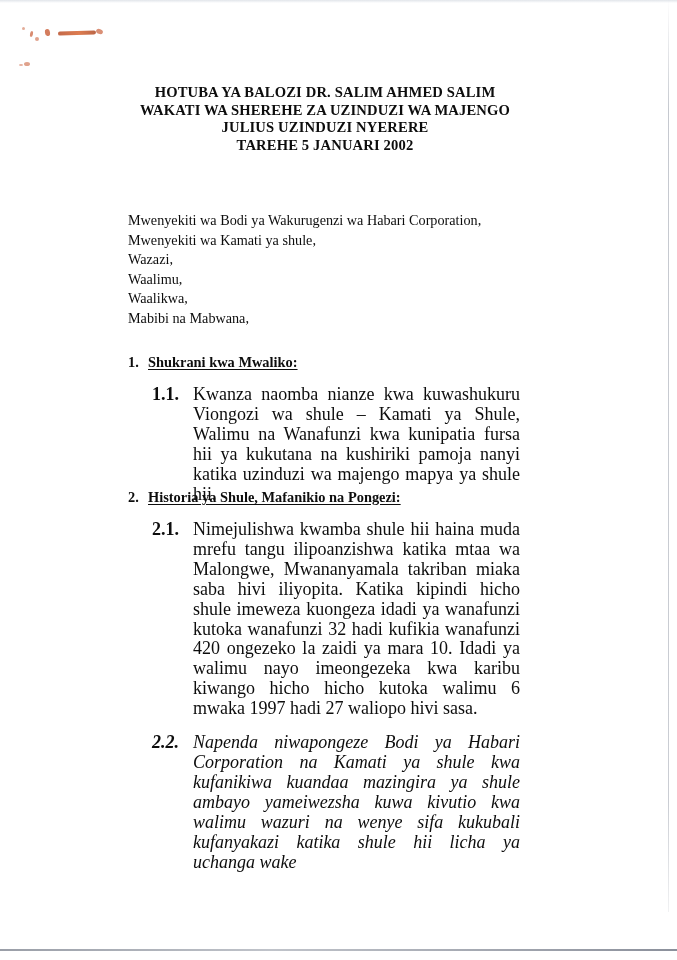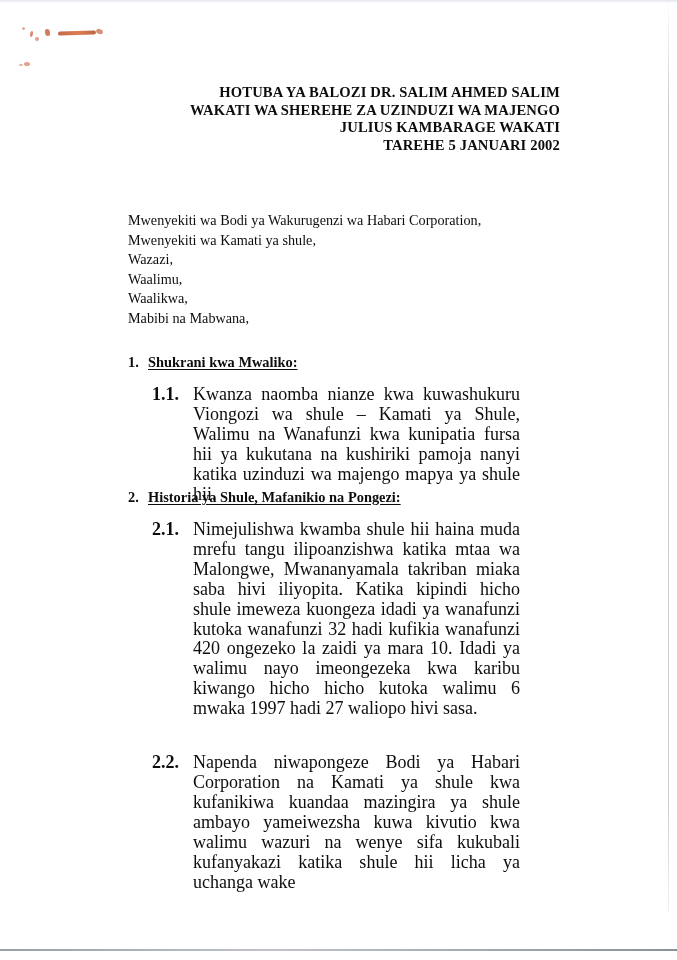--- a/index.html
+++ b/index.html
@@ -59,21 +59,21 @@
   }
   .mark-f { left: 96px; top: 29px; width: 7px; height: 5px; opacity: .6; transform: rotate(20deg); }
   .mark-g { left: 24px; top: 62px; width: 6px; height: 4px; opacity: .5; }
   .mark-h { left: 19px; top: 64px; width: 4px; height: 2px; opacity: .42; }
 
   .title-block {
     position: absolute;
     left: 90px;
     top: 84px;
     width: 470px;
-    text-align: right;
+    text-align: center;
     font-weight: bold;
     font-size: 14.6px;
     line-height: 17.6px;
     letter-spacing: 0.15px;
   }
   .title-block div { white-space: nowrap; }
 
   .salutation {
     position: absolute;
     left: 128px;
@@ -118,21 +118,21 @@
     line-height: 19.9px;
     text-align: justify;
     text-justify: inter-word;
   }
   .sub .sub-num {
     position: absolute;
     left: 24px;
     top: 0;
     font-weight: bold;
   }
-  .sub-gap { margin-top: 34px; }
+  .sub-gap { margin-top: 14px; font-style: italic; }
 </style>
 </head>
 <body>
 
 <div class="page">
 
   <div class="scan-edge-top"></div>
   <div class="scan-edge-right"></div>
   <div class="scan-edge-bottom"></div>
 
@@ -143,21 +143,21 @@
     <div class="mark mark-d"></div>
     <div class="mark mark-e"></div>
     <div class="mark mark-f"></div>
     <div class="mark mark-g"></div>
     <div class="mark mark-h"></div>
   </div>
 
   <div class="title-block">
     <div>HOTUBA YA BALOZI DR. SALIM AHMED SALIM</div>
     <div>WAKATI WA SHEREHE ZA UZINDUZI WA MAJENGO</div>
-    <div>JULIUS KAMBARAGE WAKATI</div>
+    <div>JULIUS UZINDUZI NYERERE</div>
     <div>TAREHE 5 JANUARI 2002</div>
   </div>
 
   <div class="salutation">
     <div>Mwenyekiti wa Bodi ya Wakurugenzi wa Habari Corporation,</div>
     <div>Mwenyekiti wa Kamati ya shule,</div>
     <div>Wazazi,</div>
     <div>Waalimu,</div>
     <div>Waalikwa,</div>
     <div>Mabibi na Mabwana,</div>

